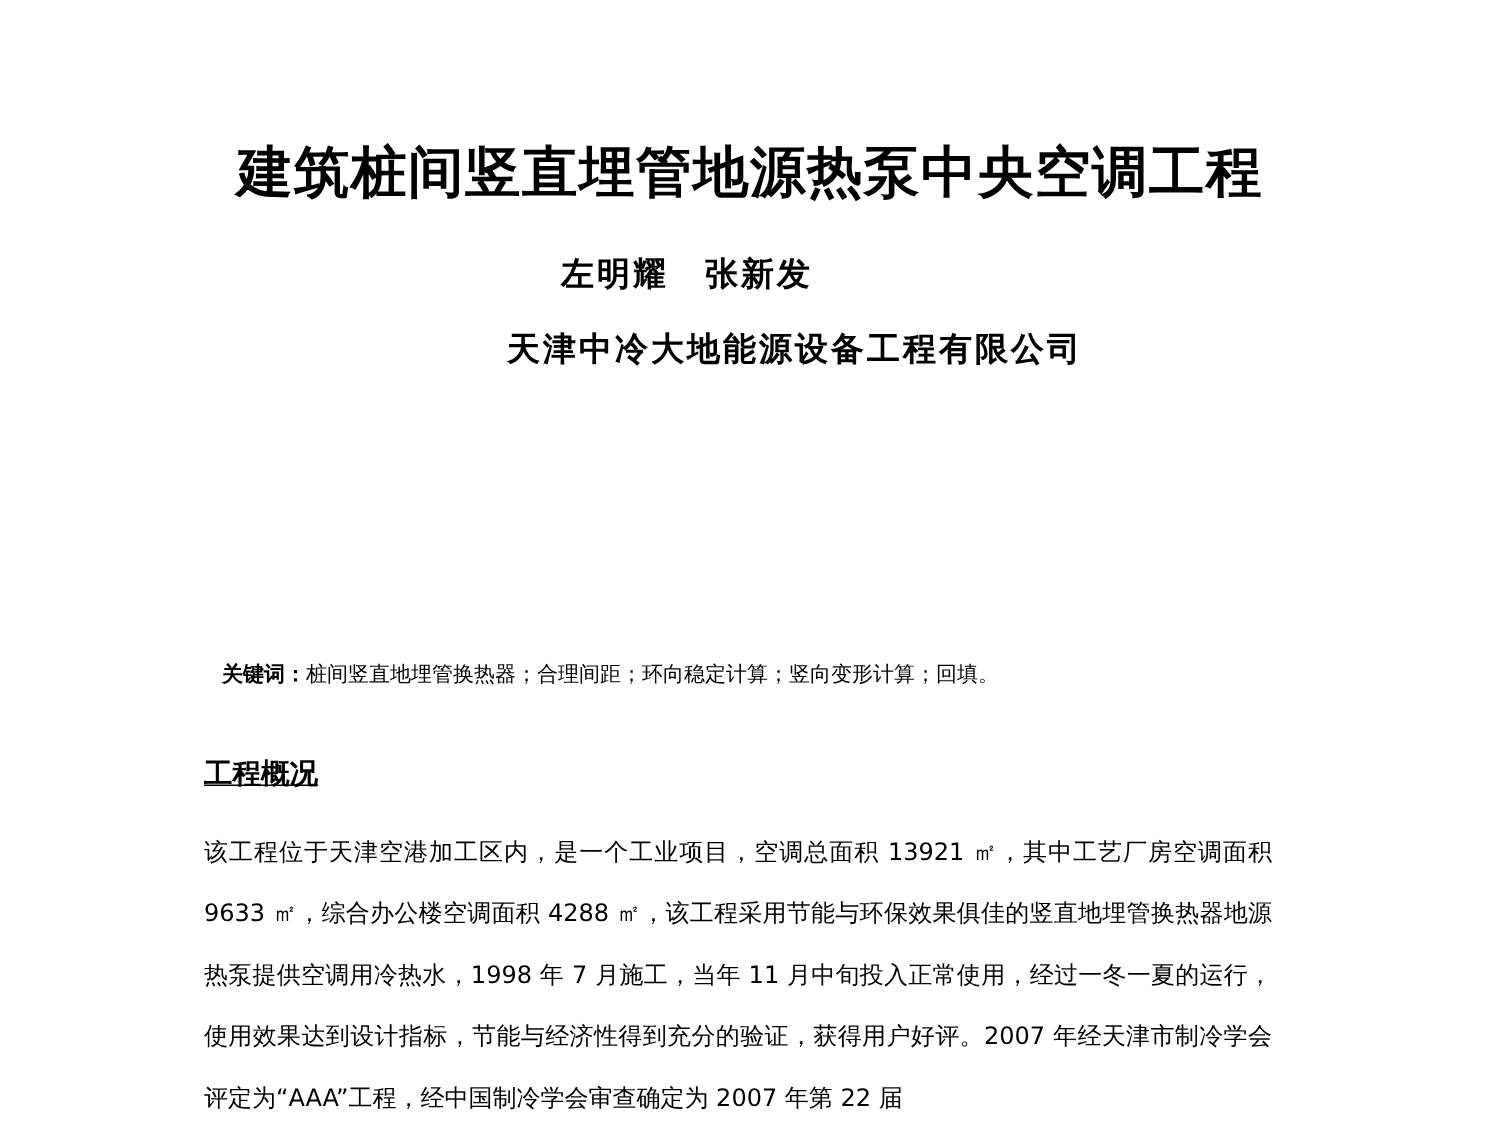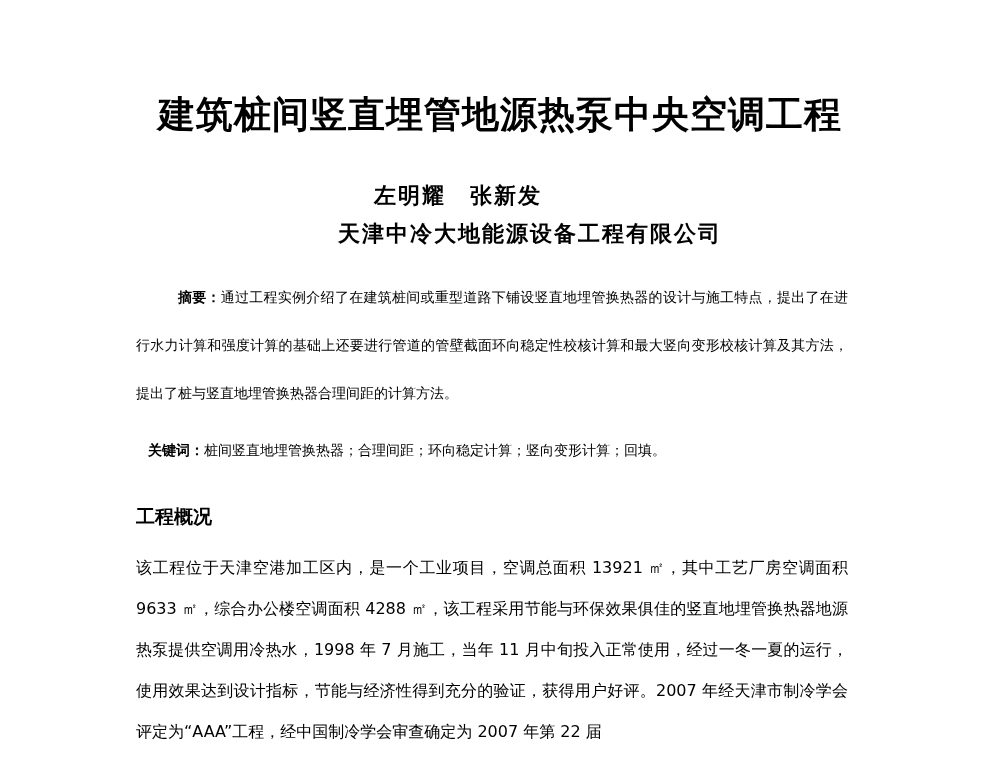--- a/index.html
+++ b/index.html
@@ -30,21 +30,21 @@
       font-family: "DejaVu Sans", "Liberation Sans", sans-serif;
       font-weight: bold;
       font-size: 37px;
       letter-spacing: 1px;
       line-height: 50px;
     }
     .authors {
       position: absolute;
       left: 0;
       width: 916px;
-      top: 180px;
+      top: 168px;
       text-align: center;
       font-size: 22px;
       line-height: 30px;
       font-weight: bold;
       letter-spacing: 2px;
     }
     .authors .gap { display: inline-block; width: 24px; }
     .affiliation {
       position: absolute;
       left: 0;
@@ -84,20 +84,21 @@
     }
     .section-heading {
       position: absolute;
       left: 136px;
       top: 502px;
       font-family: "DejaVu Sans", "Liberation Sans", sans-serif;
       font-weight: bold;
       font-size: 19px;
       line-height: 28px;
       margin: 0;
+      text-decoration: underline;
     }
     .body-text {
       position: absolute;
       left: 136px;
       width: 712px;
       top: 547px;
       font-family: "DejaVu Sans", "Liberation Sans", sans-serif;
       font-size: 16px;
       line-height: 41px;
       text-align: justify;
@@ -110,21 +111,20 @@
 <div class="page">
 
   <h1 class="title" style="margin:0;">建筑桩间竖直埋管地源热泵中央空调工程</h1>
 
   <div class="authors">
     <span>左明耀</span><span class="gap"></span><span>张新发</span>
   </div>
 
   <div class="affiliation">天津中冷大地能源设备工程有限公司</div>
 
-  <p class="abstract"><span class="label-strong">摘要：</span><span>通过工程实例介绍了在建筑桩间或重型道路下铺设竖直地埋管换热器的设计与施工特点，提出了在进行水力计算和强度计算的基础上还要进行管道的管壁截面环向稳定性校核计算和最大竖向变形校核计算及其方法，提出了桩与竖直地埋管换热器合理间距的计算方法。</span></p>
 
   <p class="keywords"><span class="label-strong">关键词：</span><span>桩间竖直地埋管换热器；合理间距；环向稳定计算；竖向变形计算；回填。</span></p>
 
   <h2 class="section-heading">工程概况</h2>
 
   <p class="body-text">该工程位于天津空港加工区内，是一个工业项目，空调总面积 13921 ㎡，其中工艺厂房空调面积 9633 ㎡，综合办公楼空调面积 4288 ㎡，该工程采用节能与环保效果俱佳的竖直地埋管换热器地源热泵提供空调用冷热水，1998 年 7 月施工，当年 11 月中旬投入正常使用，经过一冬一夏的运行，使用效果达到设计指标，节能与经济性得到充分的验证，获得用户好评。2007 年经天津市制冷学会评定为“AAA”工程，经中国制冷学会审查确定为 2007 年第 22 届</p>
 
 </div>
 
 </body></html>

